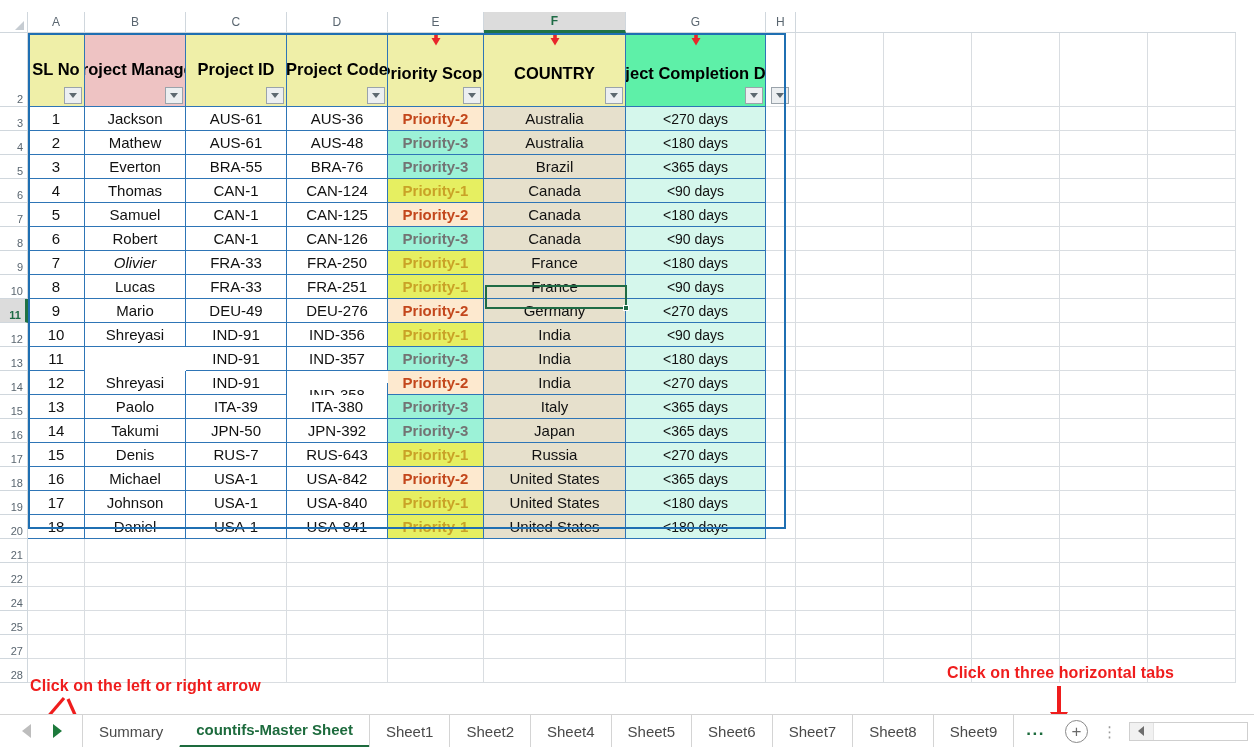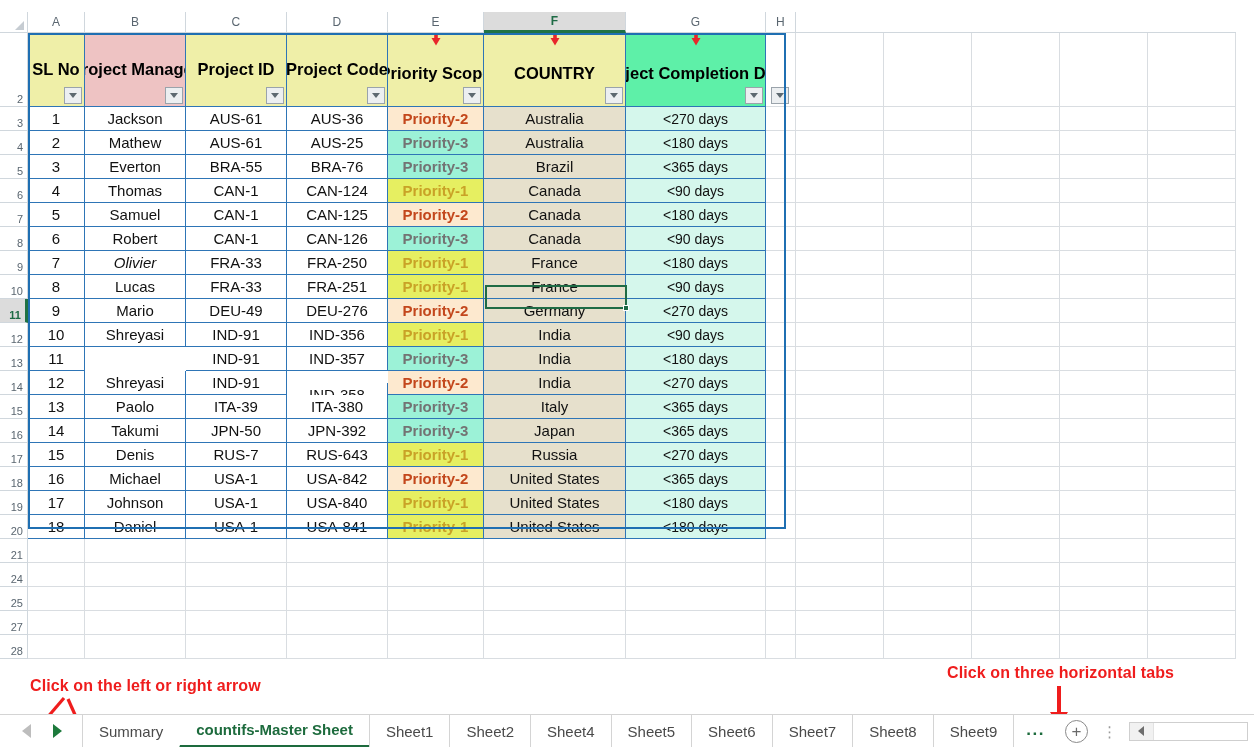--- a/index.html
+++ b/index.html
@@ -364,21 +364,21 @@
           <div class="cell" style="width: 88px; flex: 0 0 88px; height: 24px;"></div>
           <div class="cell" style="width: 88px; flex: 0 0 88px; height: 24px;"></div>
           <div class="cell" style="width: 88px; flex: 0 0 88px; height: 24px;"></div>
           <div class="cell" style="width: 88px; flex: 0 0 88px; height: 24px;"></div>
         </div>
         <div class="grid-row" style="height: 24px;">
           <div class="rowhdr" style="height: 24px;">4</div>
           <div class="cell tcell c-plain" style="width: 57px; flex: 0 0 57px; height: 24px;">2</div>
           <div class="cell tcell c-plain" style="width: 101px; flex: 0 0 101px; height: 24px;">Mathew</div>
           <div class="cell tcell c-plain" style="width: 101px; flex: 0 0 101px; height: 24px;">AUS-61</div>
-          <div class="cell tcell c-plain" style="width: 101px; flex: 0 0 101px; height: 24px;">AUS-25</div>
+          <div class="cell tcell c-plain" style="width: 101px; flex: 0 0 101px; height: 24px;">AUS-48</div>
           <div class="cell tcell c-p3" style="width: 96px; flex: 0 0 96px; height: 24px;">Priority-3</div>
           <div class="cell tcell c-country" style="width: 142px; flex: 0 0 142px; height: 24px;">Australia</div>
           <div class="cell tcell c-days" style="width: 140px; flex: 0 0 140px; height: 24px; font-size: 14px;">&lt;180 days</div>
           <div class="cell" style="width: 30px; flex: 0 0 30px; height: 24px;"></div>
           <div class="cell" style="width: 88px; flex: 0 0 88px; height: 24px;"></div>
           <div class="cell" style="width: 88px; flex: 0 0 88px; height: 24px;"></div>
           <div class="cell" style="width: 88px; flex: 0 0 88px; height: 24px;"></div>
           <div class="cell" style="width: 88px; flex: 0 0 88px; height: 24px;"></div>
           <div class="cell" style="width: 88px; flex: 0 0 88px; height: 24px;"></div>
         </div>
@@ -633,20 +633,36 @@
           <div class="cell tcell c-days" style="width: 140px; flex: 0 0 140px; height: 24px; font-size: 14px;">&lt;180 days</div>
           <div class="cell" style="width: 30px; flex: 0 0 30px; height: 24px;"></div>
           <div class="cell" style="width: 88px; flex: 0 0 88px; height: 24px;"></div>
           <div class="cell" style="width: 88px; flex: 0 0 88px; height: 24px;"></div>
           <div class="cell" style="width: 88px; flex: 0 0 88px; height: 24px;"></div>
           <div class="cell" style="width: 88px; flex: 0 0 88px; height: 24px;"></div>
           <div class="cell" style="width: 88px; flex: 0 0 88px; height: 24px;"></div>
         </div>
         <div class="grid-row" style="height: 24px;">
           <div class="rowhdr" style="height: 24px;">21</div>
+          <div class="cell" style="width: 57px; flex: 0 0 57px; height: 24px;"></div>
+          <div class="cell" style="width: 101px; flex: 0 0 101px; height: 24px;"></div>
+          <div class="cell" style="width: 101px; flex: 0 0 101px; height: 24px;"></div>
+          <div class="cell" style="width: 101px; flex: 0 0 101px; height: 24px;"></div>
+          <div class="cell" style="width: 96px; flex: 0 0 96px; height: 24px;"></div>
+          <div class="cell" style="width: 142px; flex: 0 0 142px; height: 24px;"></div>
+          <div class="cell" style="width: 140px; flex: 0 0 140px; height: 24px;"></div>
+          <div class="cell" style="width: 30px; flex: 0 0 30px; height: 24px;"></div>
+          <div class="cell" style="width: 88px; flex: 0 0 88px; height: 24px;"></div>
+          <div class="cell" style="width: 88px; flex: 0 0 88px; height: 24px;"></div>
+          <div class="cell" style="width: 88px; flex: 0 0 88px; height: 24px;"></div>
+          <div class="cell" style="width: 88px; flex: 0 0 88px; height: 24px;"></div>
+          <div class="cell" style="width: 88px; flex: 0 0 88px; height: 24px;"></div>
+        </div>
+        <div class="grid-row" style="height: 24px;">
+          <div class="rowhdr" style="height: 24px;">22</div>
           <div class="cell" style="width: 57px; flex: 0 0 57px; height: 24px;"></div>
           <div class="cell" style="width: 101px; flex: 0 0 101px; height: 24px;"></div>
           <div class="cell" style="width: 101px; flex: 0 0 101px; height: 24px;"></div>
           <div class="cell" style="width: 101px; flex: 0 0 101px; height: 24px;"></div>
           <div class="cell" style="width: 96px; flex: 0 0 96px; height: 24px;"></div>
           <div class="cell" style="width: 142px; flex: 0 0 142px; height: 24px;"></div>
           <div class="cell" style="width: 140px; flex: 0 0 140px; height: 24px;"></div>
           <div class="cell" style="width: 30px; flex: 0 0 30px; height: 24px;"></div>
           <div class="cell" style="width: 88px; flex: 0 0 88px; height: 24px;"></div>
           <div class="cell" style="width: 88px; flex: 0 0 88px; height: 24px;"></div>

